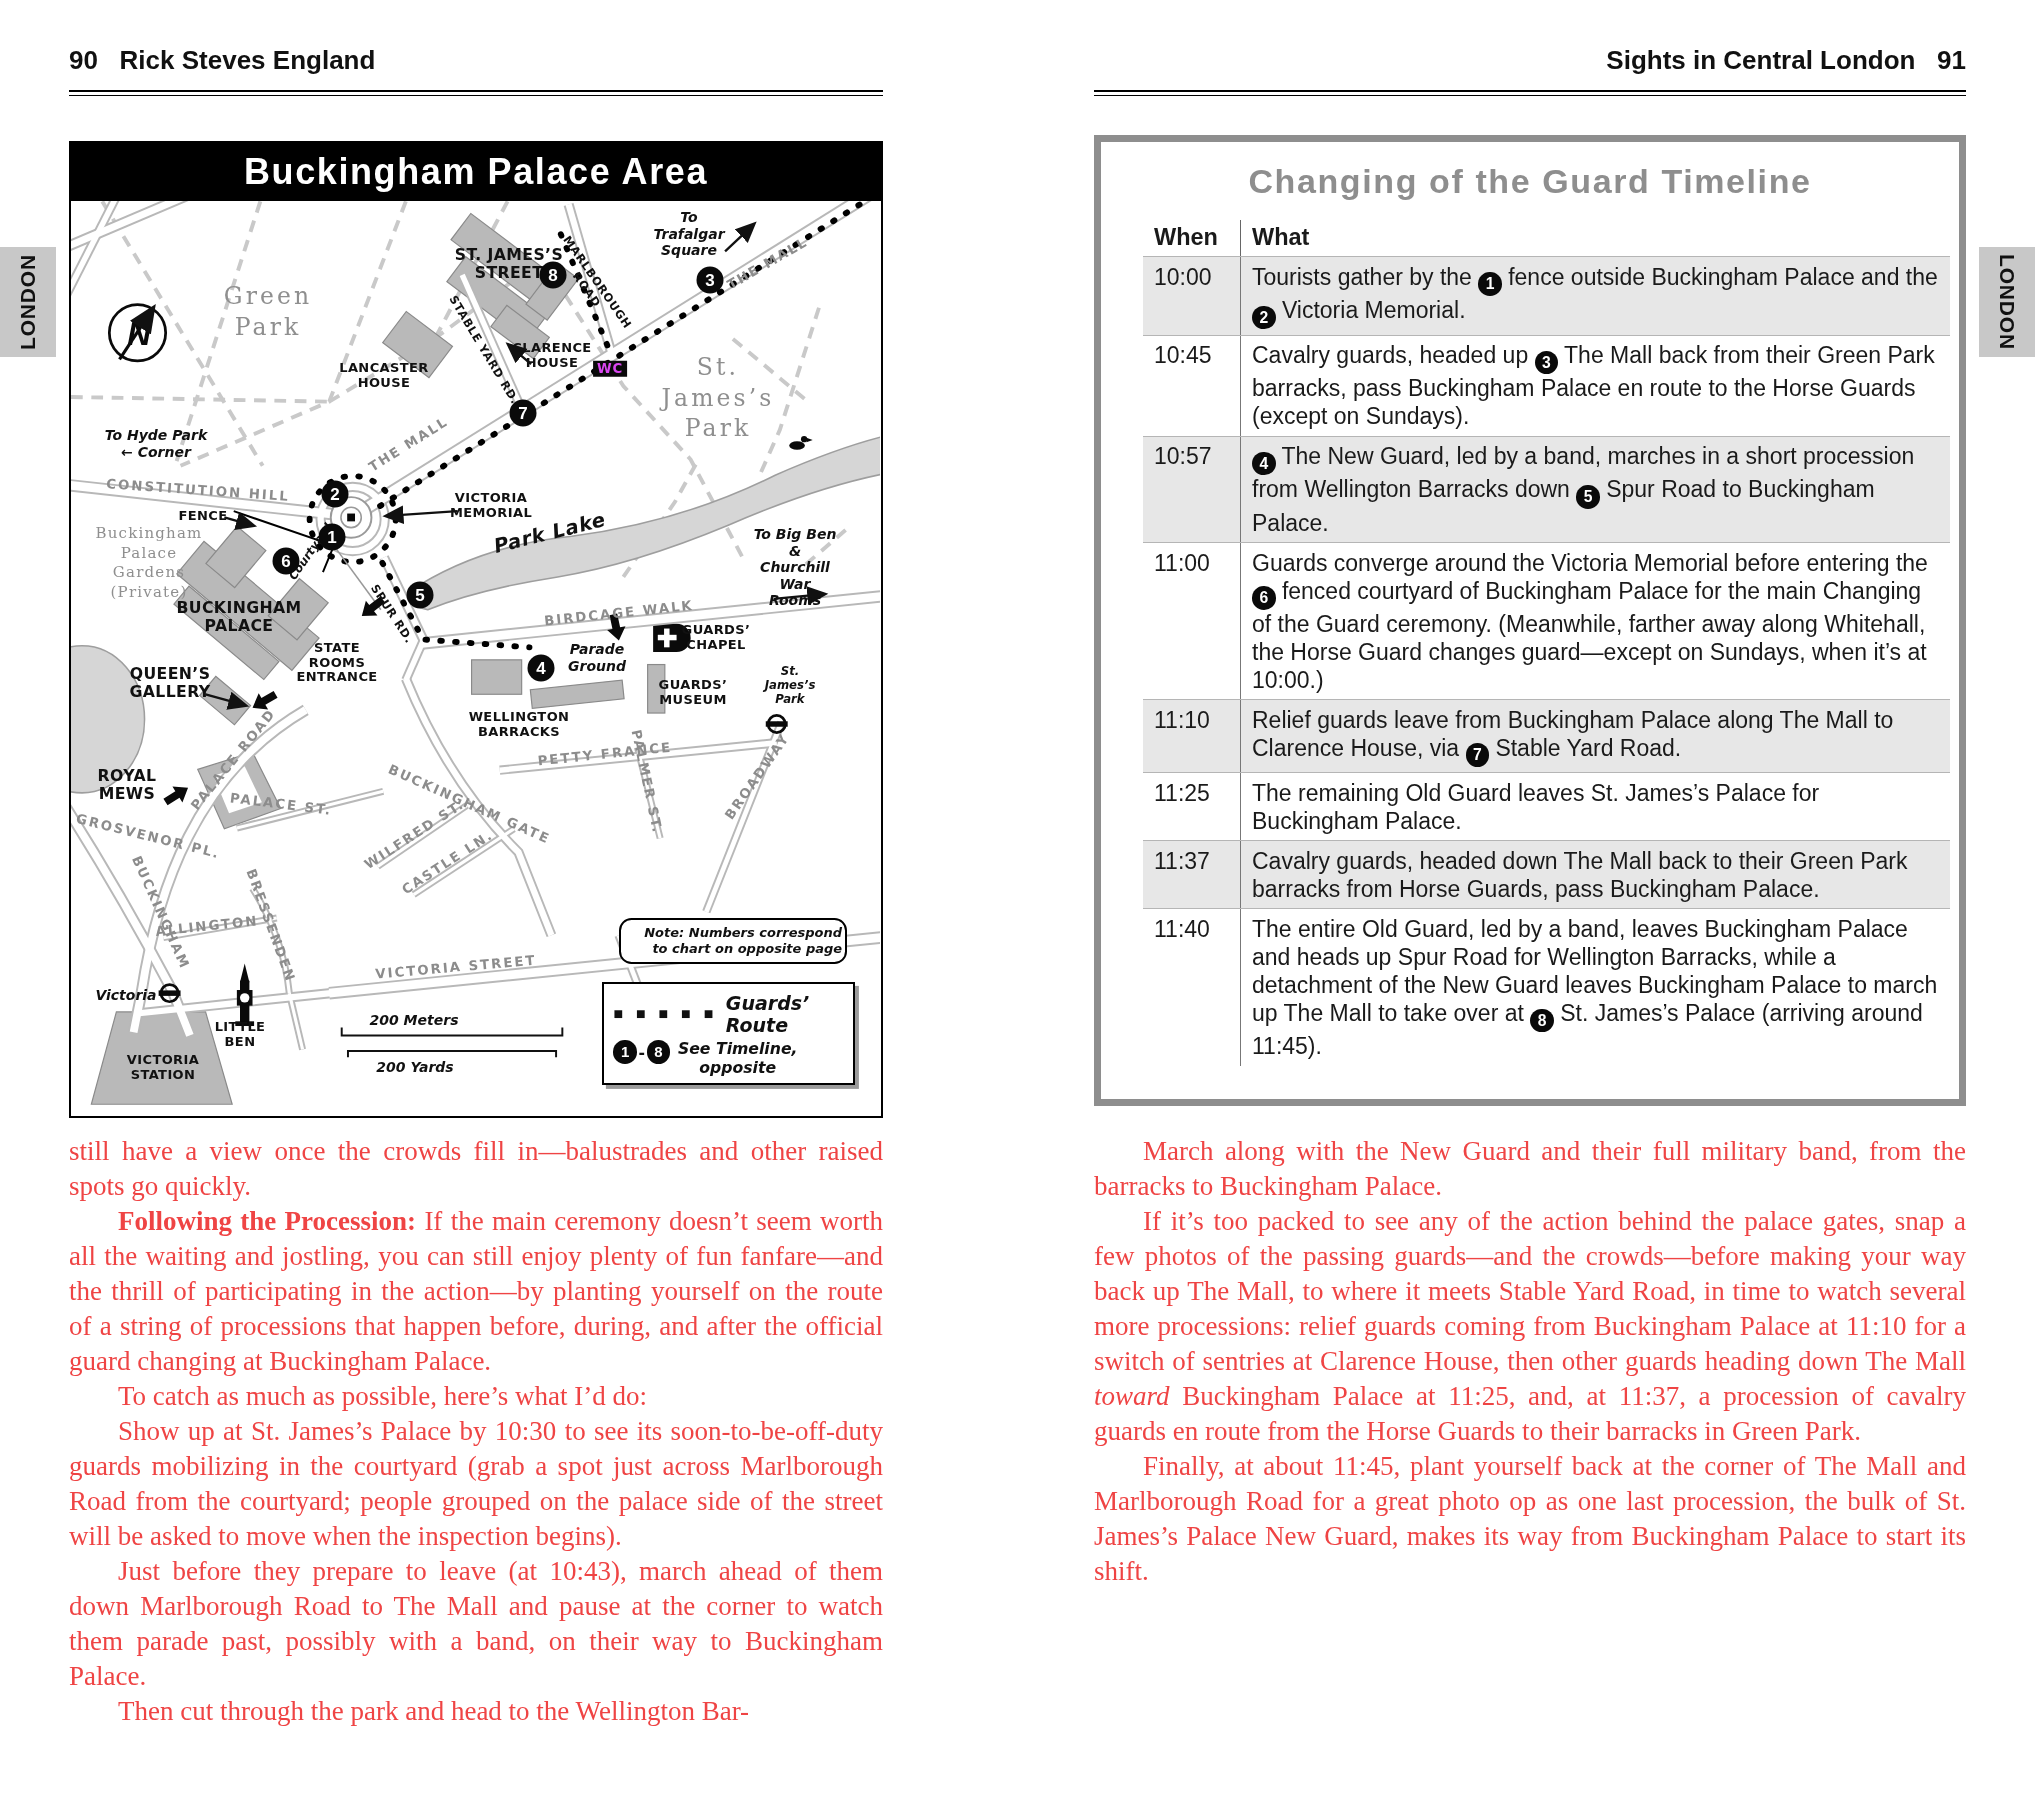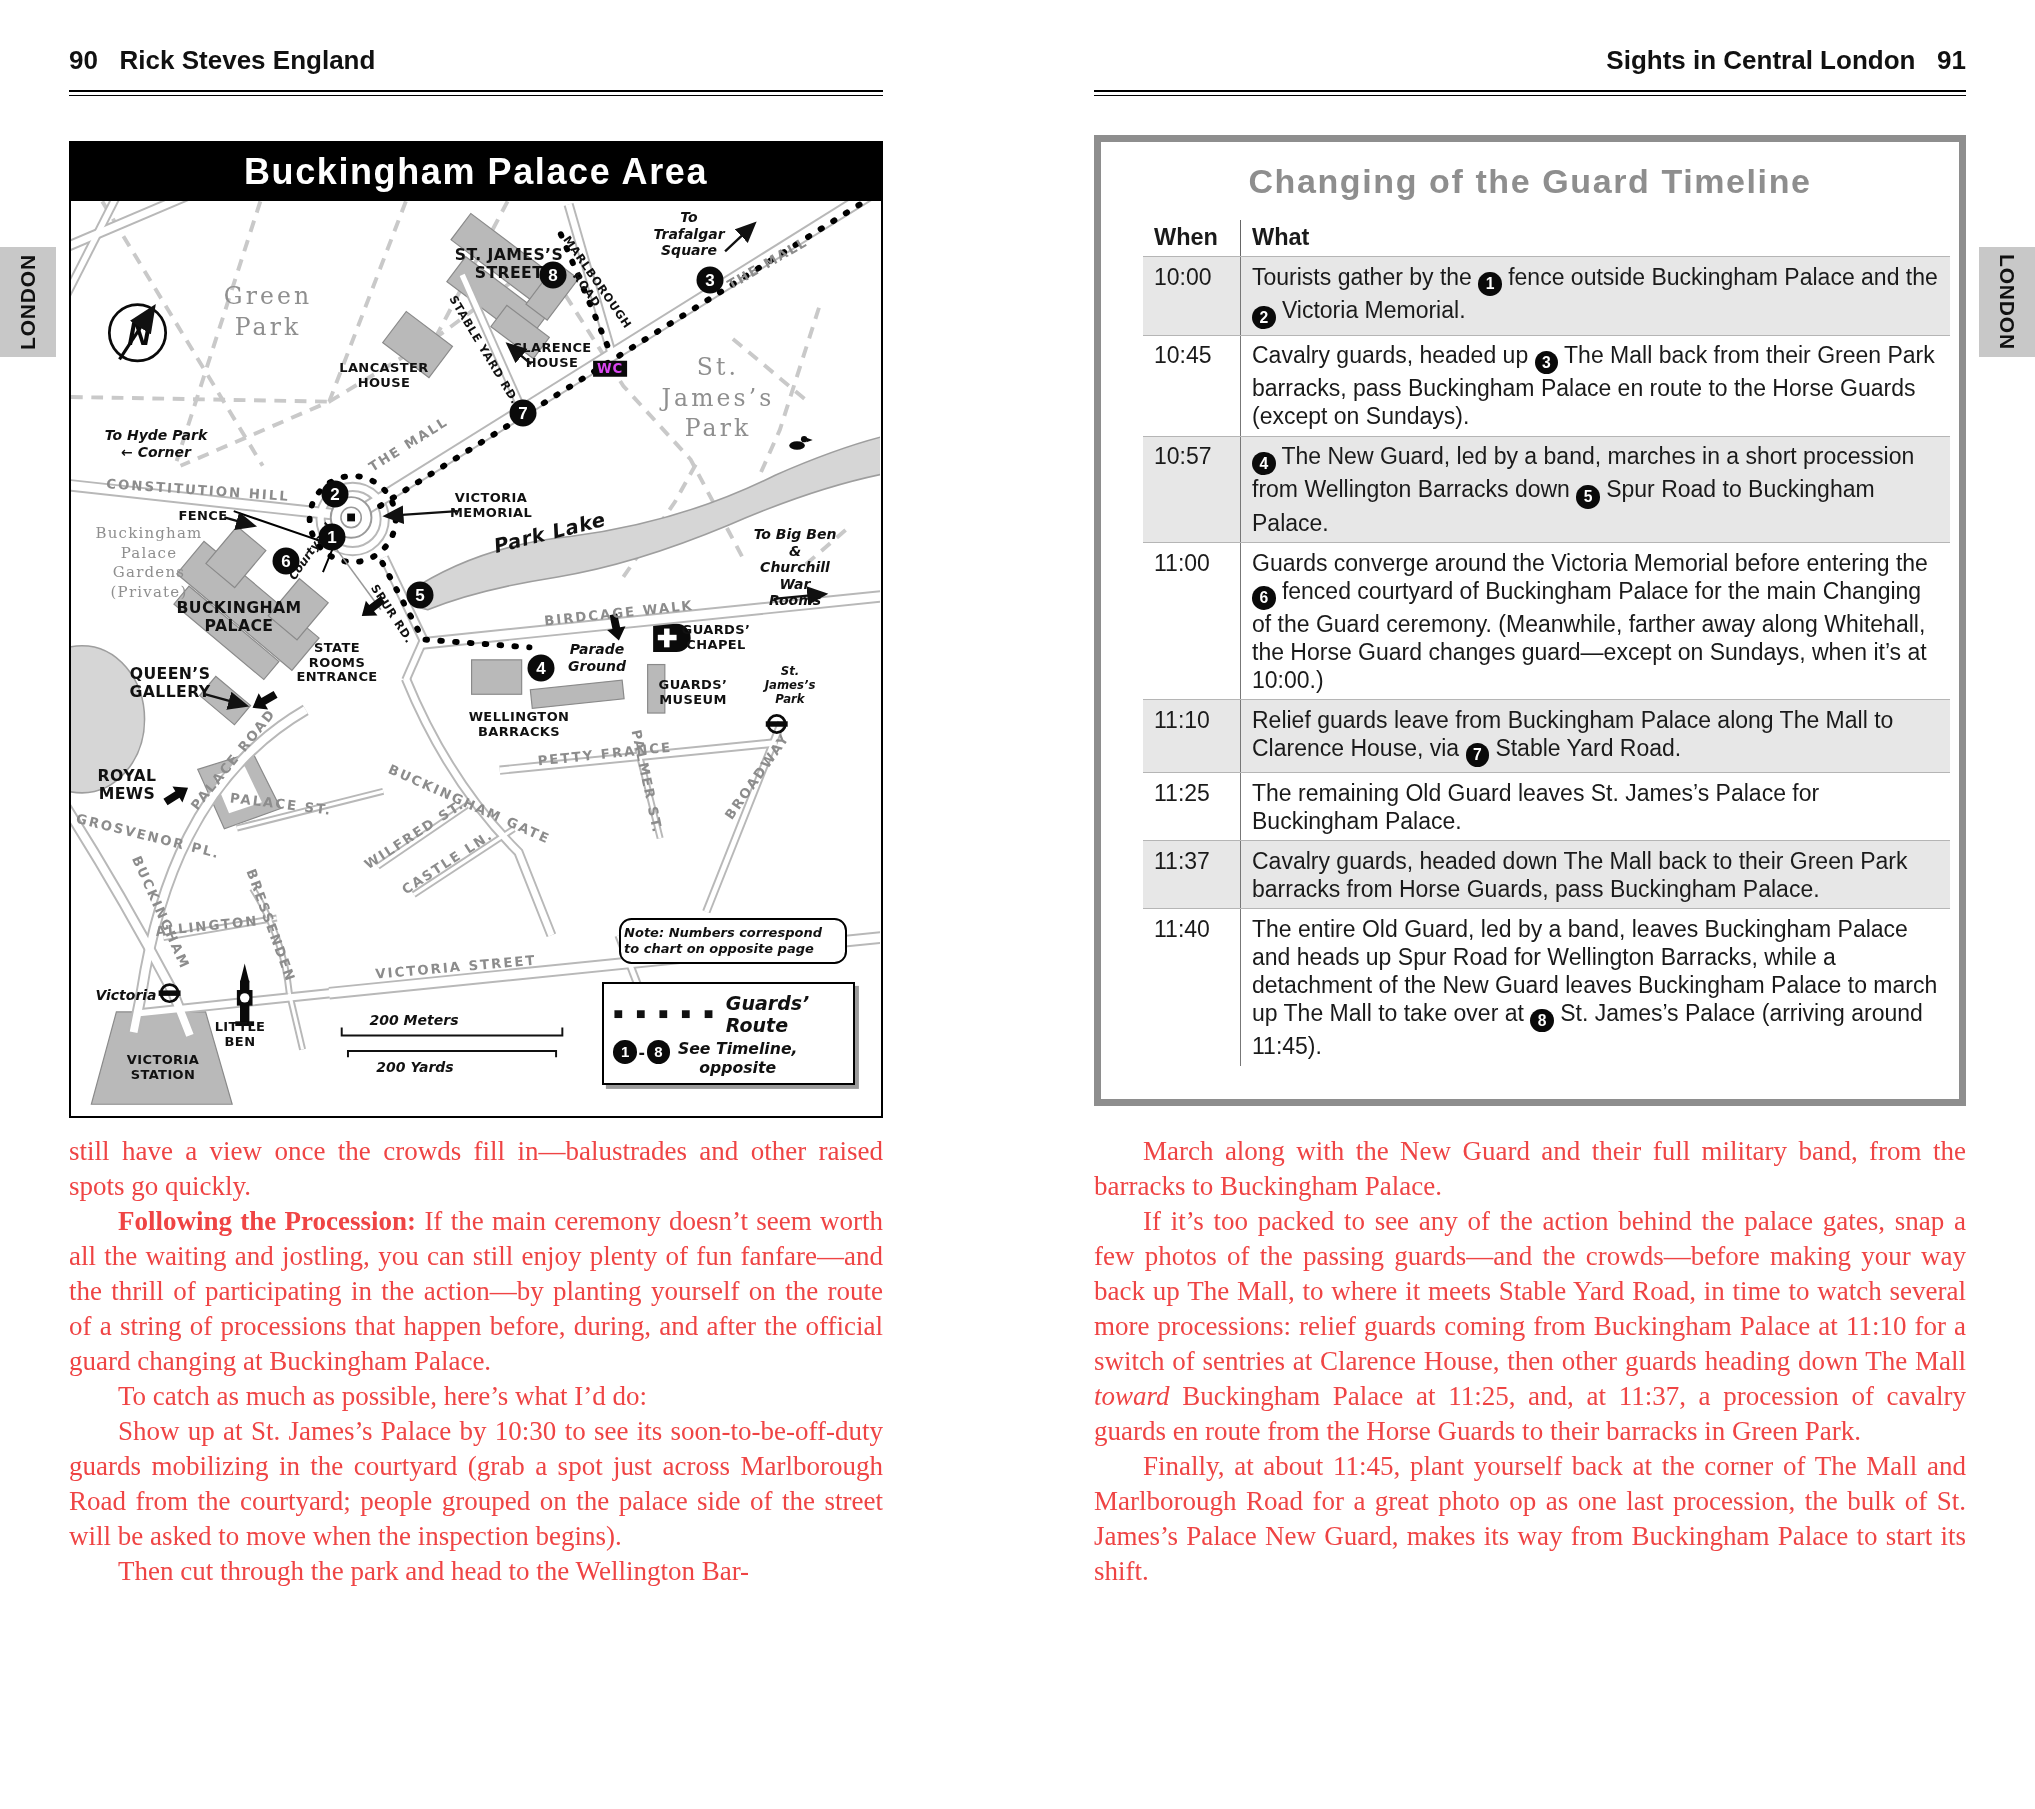--- a/index.html
+++ b/index.html
@@ -27,21 +27,21 @@
   .pl.lg{font-size:15.7px;}
   .st{color:#8c8c8c;font-weight:bold;font-size:13.3px;letter-spacing:2px;white-space:nowrap;}
   .stb{font-weight:bold;font-size:11.4px;letter-spacing:0.8px;}
   .park{color:#8f8f8f;font-family:"DejaVu Serif",serif;font-size:23.5px;letter-spacing:3.1px;line-height:1.3;}
   .park.small{font-size:15px;letter-spacing:1.2px;}
   .hand{font-style:italic;font-weight:bold;font-size:14px;line-height:1.18;}
   .hand.small{font-size:11.7px;}
   .hand.lake{font-size:19.6px;letter-spacing:0.8px;}
   .wc{background:#0a0a0a;color:#d946ef;font-weight:bold;font-size:13.3px;padding:0.8px 3.9px;letter-spacing:0.8px;}
   .mbadge{position:absolute;width:27px;height:27px;border-radius:50%;background:#0a0a0a;color:#fff;font:bold 17px/27px "Liberation Sans",sans-serif;text-align:center;transform:translate(-50%,-50%);}
-  .map-note{position:absolute;left:548px;top:717px;width:218px;border:2px solid #000;border-radius:12.5px;background:#fff;text-align:left;font-style:italic;font-weight:bold;font-size:13px;line-height:1.25;font-family:"DejaVu Sans",sans-serif;padding:4.7px 3.1px;white-space:pre-line;}
+  .map-note{position:absolute;left:548px;top:717px;width:218px;border:2px solid #000;border-radius:12.5px;background:#fff;text-align:right;font-style:italic;font-weight:bold;font-size:13px;line-height:1.25;font-family:"DejaVu Sans",sans-serif;padding:4.7px 3.1px;white-space:pre-line;}
   .map-legend{position:absolute;left:531px;top:781px;width:232px;border:2.3px solid #000;background:#fff;box-shadow:3.9px 3.9px 0 #9a9a9a;padding:7.8px 7.8px 6.3px 9.4px;font-family:"DejaVu Sans",sans-serif;}
   .leg-row{display:flex;align-items:center;gap:7.8px;}
   .leg-dots{letter-spacing:4.7px;font-size:10.2px;font-weight:bold;white-space:nowrap;}
   .leg-route{font-style:italic;font-weight:bold;font-size:19px;}
   .leg-see{font-style:italic;font-weight:bold;font-size:15.7px;line-height:1.15;white-space:pre-line;text-align:center;}
   .leg-dash{font-weight:bold;font-size:15.7px;}
   .map-legend .badge{width:23.5px;height:23.5px;line-height:23.5px;font-size:15px;}
 
   
   .tl-box{left:1094px;top:135px;width:872px;height:971px;border:7px solid #8e8e8e;box-sizing:border-box;background:#fff;}
@@ -363,20 +363,21 @@
       </div>
     </div>
   </div>
 </div>
 
 <div class="abs bodycol" id="body-left" style="left:69px;top:1134px;width:814px;">
     <p class="bpara"><span>still have a view once the crowds fill in—balustrades and other raised spots go quickly.</span></p>
     <p class="bpara ind"><span class="b ">Following the Procession: </span><span>If the main ceremony doesn’t seem worth all the waiting and jostling, you can still enjoy plenty of fun fanfare—and the thrill of participating in the action—by planting yourself on the route of a string of processions that happen before, during, and after the official guard changing at Buckingham Palace.</span></p>
     <p class="bpara ind"><span>To catch as much as possible, here’s what I’d do:</span></p>
     <p class="bpara ind"><span>Show up at St. James’s Palace by 10:30 to see its soon-to-be-off-duty guards mobilizing in the courtyard (grab a spot just across Marlborough Road from the courtyard; people grouped on the palace side of the street will be asked to move when the inspection begins).</span></p>
+    <p class="bpara ind"><span>Just before they prepare to leave (at 10:43), march ahead of them down Marlborough Road to The Mall and pause at the corner to watch them parade past, possibly with a band, on their way to Buckingham Palace.</span></p>
     <p class="bpara ind"><span>Then cut through the park and head to the Wellington Bar-</span></p>
   </div>
 
 <div class="abs" style="left:1094px;top:45px;width:872px;">
   <div class="runhead" style="text-align:right;">
     <span>Sights in Central London</span>&nbsp;&nbsp;&nbsp;<span>91</span>
   </div>
   <div class="head-rule" style="margin-top:14px;"></div>
 </div>
 

